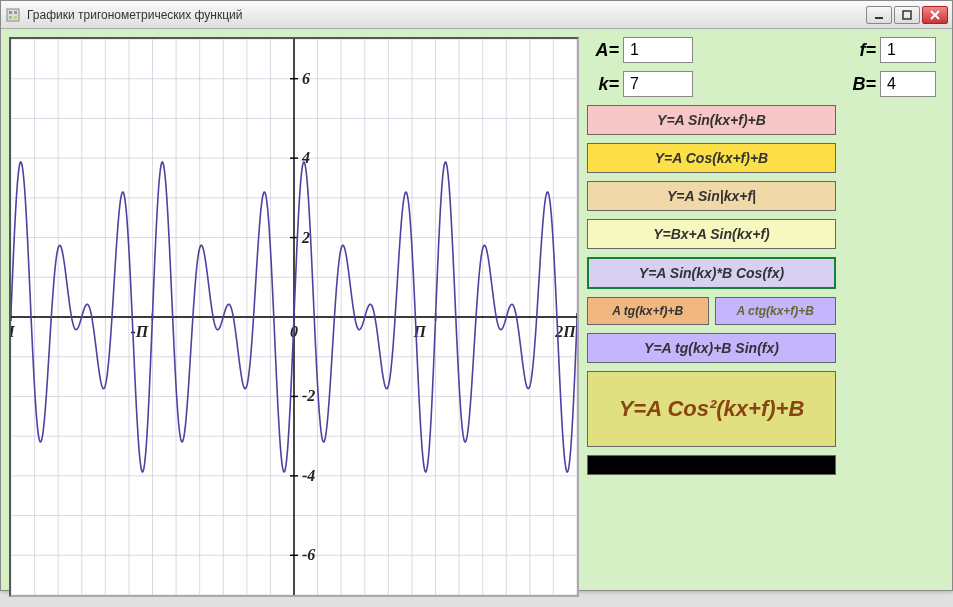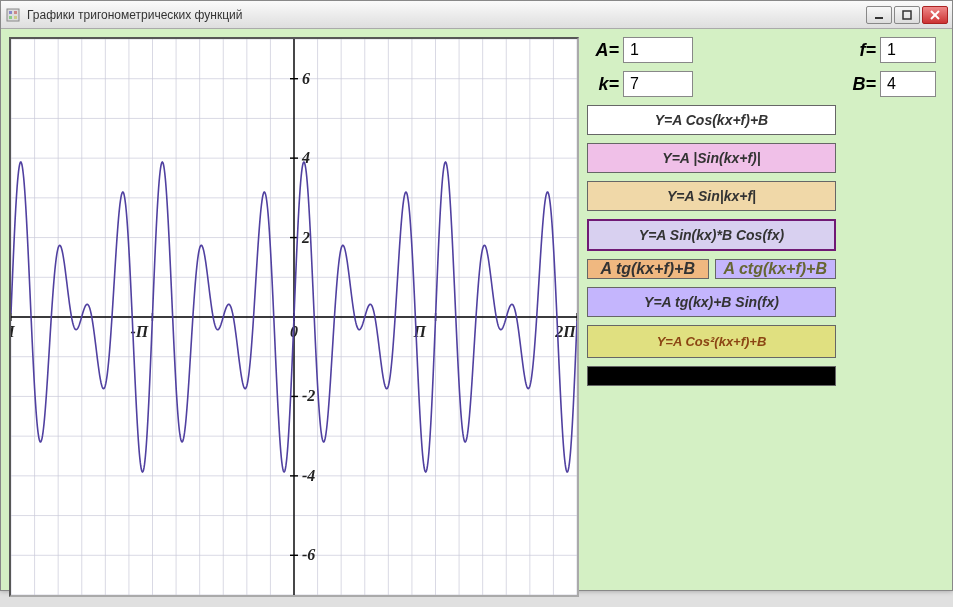--- a/index.html
+++ b/index.html
@@ -101,24 +101,24 @@
       border: 1px solid #666;
       padding: 6px 4px;
       margin-bottom: 8px;
       font-style: italic;
       font-weight: bold;
       font-size: 14px;
       text-align: center;
       cursor: pointer;
       color: #333;
     }
-    .selected { border: 2px solid #701a75; }
+    .selected { border: 2px solid #15803d; }
     .half-row { display: flex; gap: 6px; margin-bottom: 8px; }
-    .half-row .func-btn { flex: 1; margin-bottom: 0; font-size: 16px; padding: 0 2px; }
-    .big-formula { font-size: 13px; padding: 8px 4px; }
+    .half-row .func-btn { flex: 1; margin-bottom: 0; font-size: 12px; padding: 6px 2px; }
+    .big-formula { font-size: 22px; padding: 24px 4px; }
     .black-btn { background: #000; height: 20px; }
     svg.plot { position: absolute; top: 0; left: 0; }
   </style>
 </head>
 <body>
 
 <div class="window">
   <div class="titlebar">
     <span class="title-icon">
       <svg width="14" height="14" viewBox="0 0 14 14">
@@ -225,23 +225,24 @@
       <div class="col-main">
         <div class="param-row">
           <span class="param-label">A=</span>
           <input class="param-input" value="1" style="">
         </div>
         <div class="param-row">
           <span class="param-label">k=</span>
           <input class="param-input" value="7" style="">
         </div>
 
-        <button class="func-btn" style="background:#ffffff">Y=A Cos(kx+f)+B</button>
-        <button class="func-btn" style="background:#f0c0e8">Y=A |Sin(kx+f)|</button>
+        <button class="func-btn" style="background:#f7c7c7">Y=A Sin(kx+f)+B</button>
+        <button class="func-btn" style="background:#fde047">Y=A Cos(kx+f)+B</button>
         <button class="func-btn" style="background:#f0d8a8">Y=A Sin|kx+f|</button>
+        <button class="func-btn" style="background:#f7f7c0">Y=Bx+A Sin(kx+f)</button>
         <button class="func-btn selected" style="background:#d8d0f0">Y=A Sin(kx)*B Cos(fx)</button>
         <div class="half-row">
           <button class="func-btn" style="background:#f0b880">A tg(kx+f)+B</button>
           <button class="func-btn" style="background:#c4b5fd;color:#666633">A ctg(kx+f)+B</button>
         </div>
         <button class="func-btn" style="background:#c4b5fd">Y=A tg(kx)+B Sin(fx)</button>
         <button class="func-btn big-formula" style="background:#e0e080;color:#8B4513">Y=A Cos²(kx+f)+B</button>
         <button class="func-btn black-btn"></button>
       </div>
 

